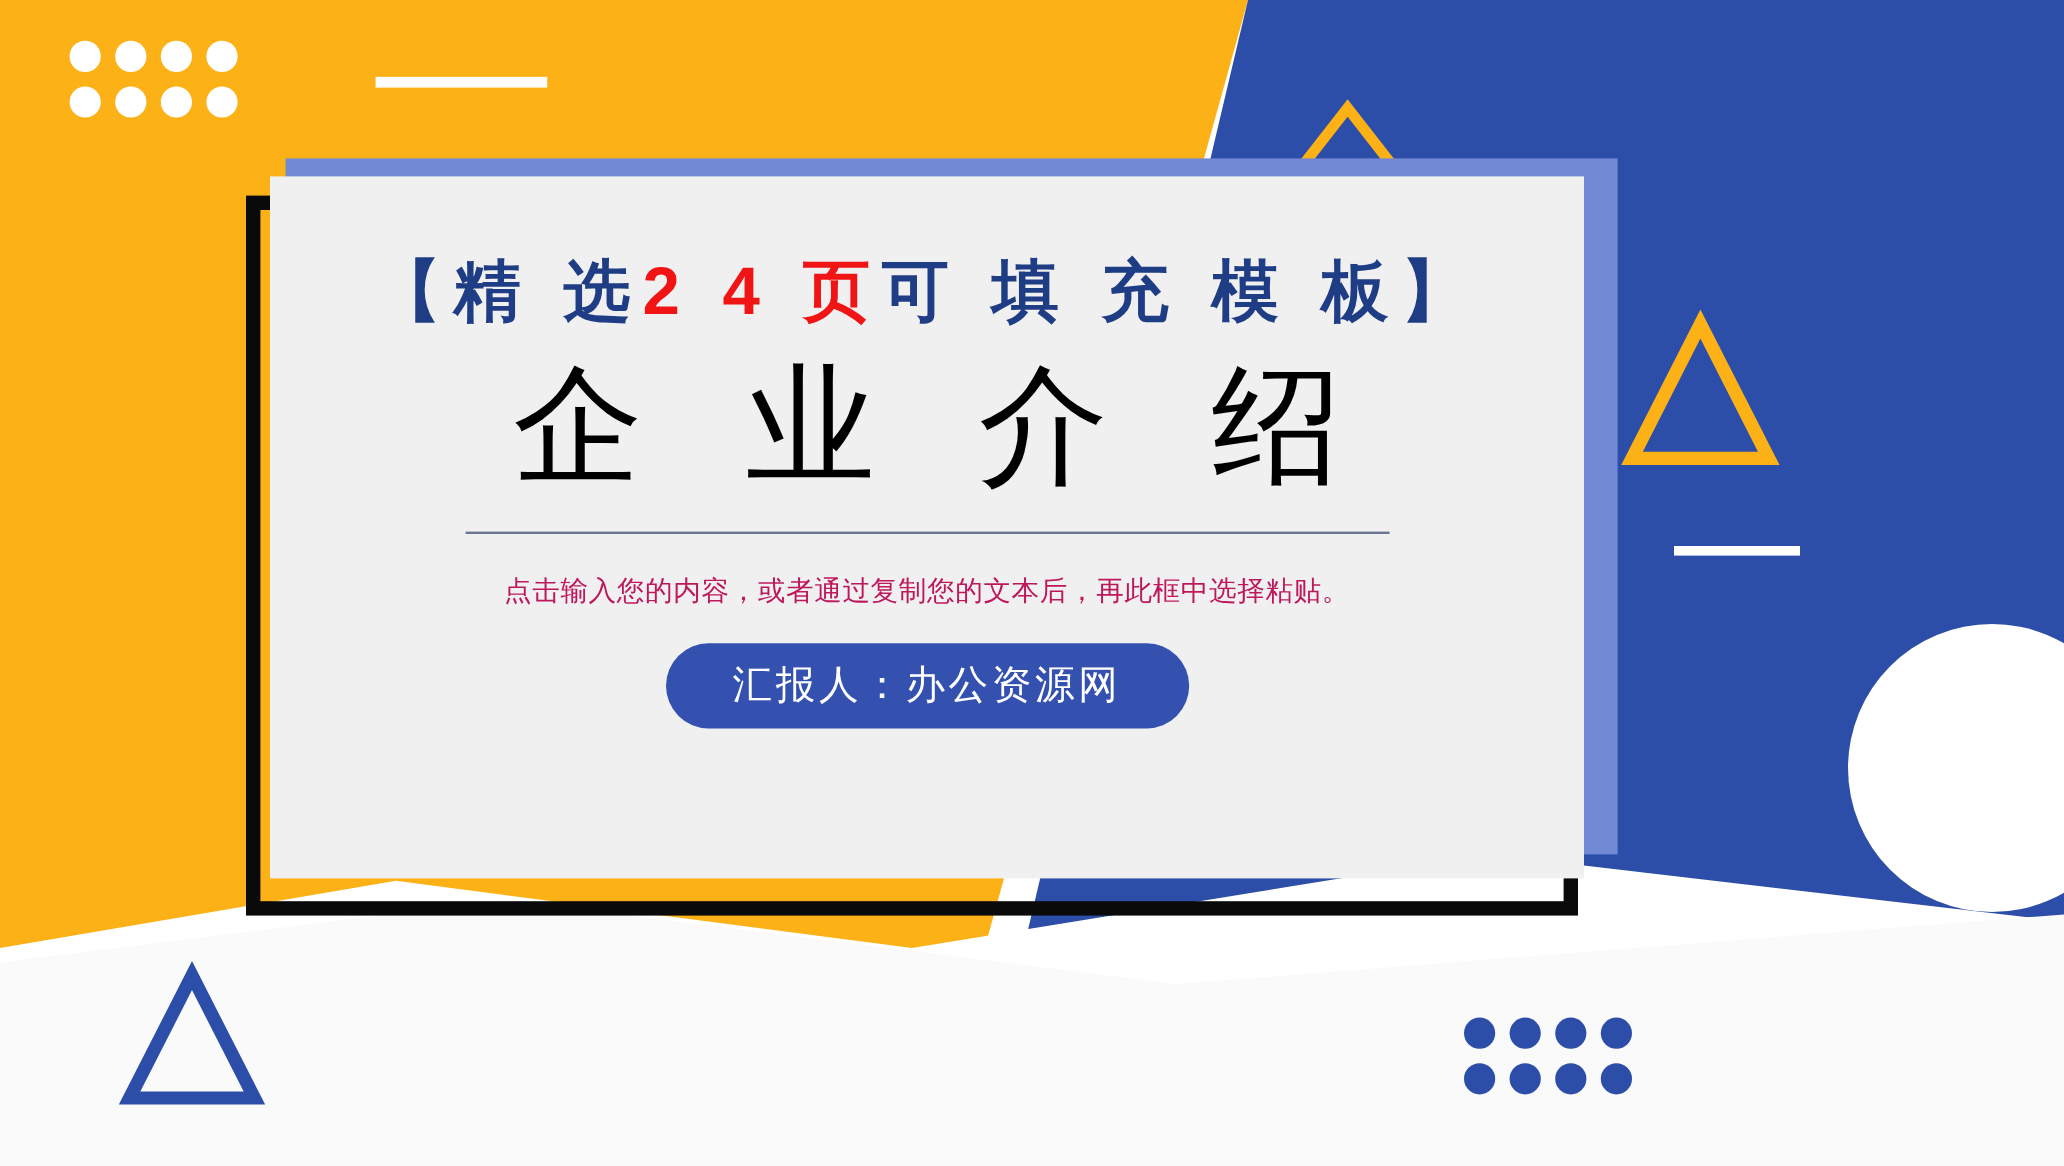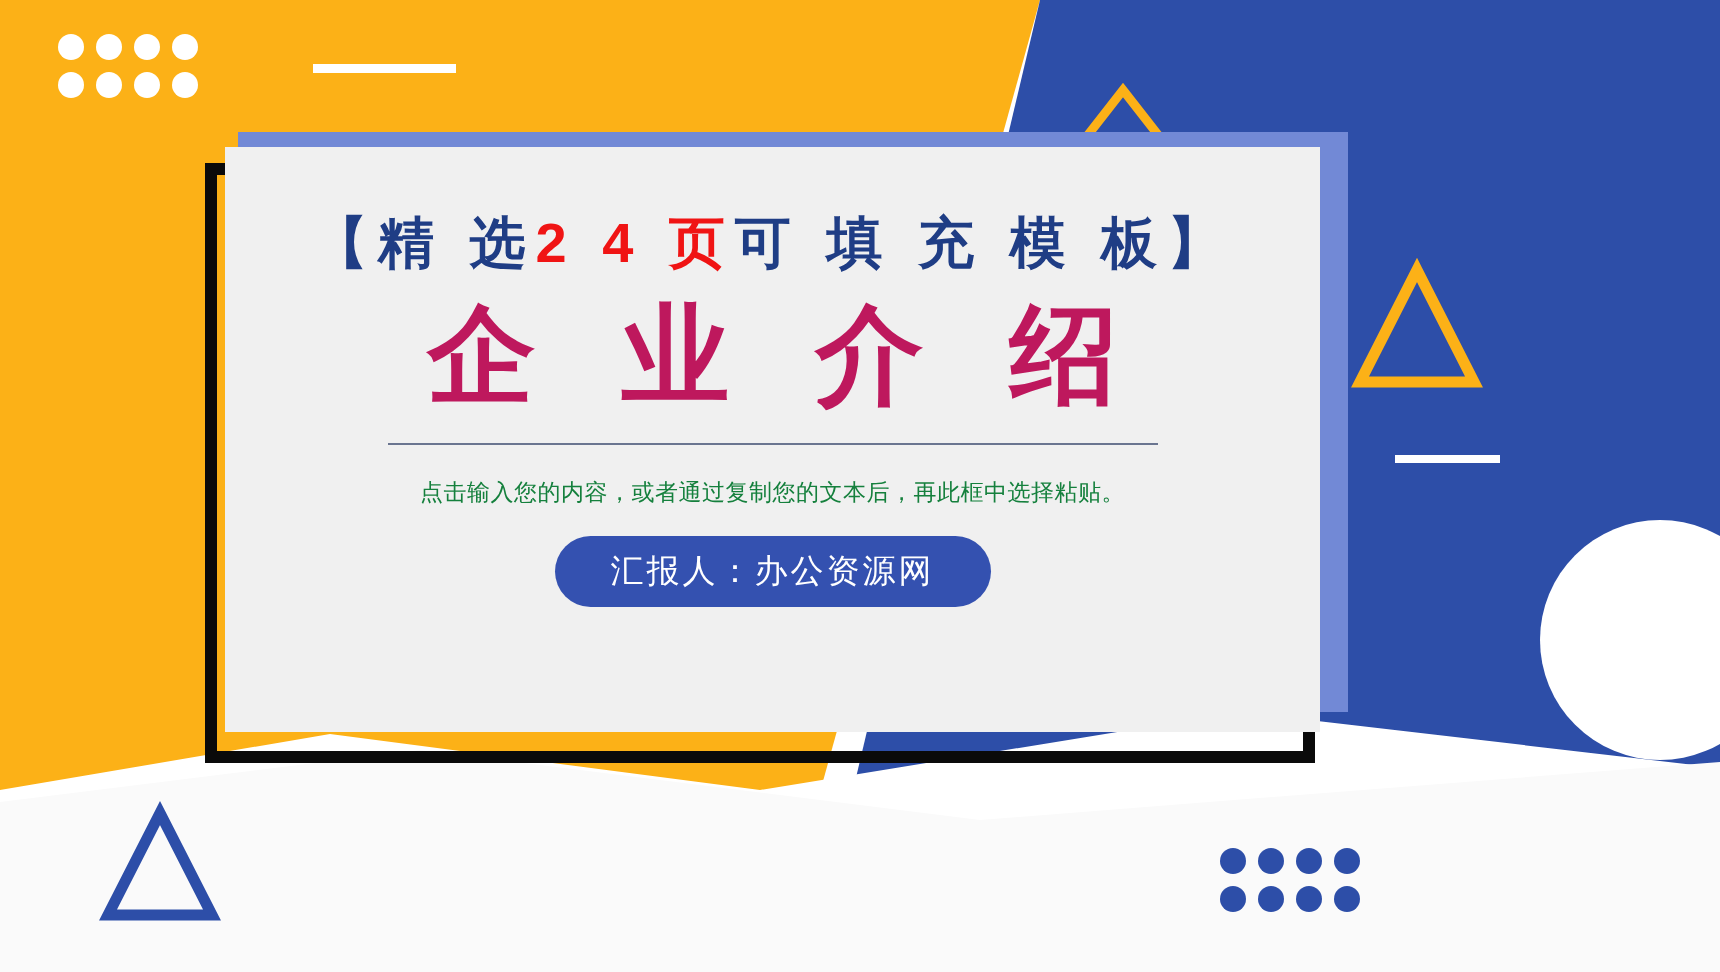--- a/index.html
+++ b/index.html
@@ -123,37 +123,37 @@
     font-weight: bold;
     letter-spacing: 10px;
     color: #1F3D85;
     line-height: 1;
     white-space: nowrap;
   }
   .eyebrow .hot { color: #F01414; }
   .main-title {
     margin-top: 22px;
     font-size: 108px;
-    font-weight: bold;
+    font-weight: normal;
     letter-spacing: 28px;
-    color: #be185d;
+    color: #000000;
     line-height: 1.15;
     white-space: nowrap;
     text-indent: 28px;
   }
   .divider {
     margin-top: 26px;
     width: 770px;
     height: 2px;
     background: #6A7590;
   }
   .subtitle {
     margin-top: 26px;
     font-size: 23px;
-    color: #15803d;
+    color: #be185d;
     line-height: 1.85;
     text-align: right;
     letter-spacing: 0.5px;
   }
   .subtitle div { white-space: nowrap; }
   .presenter-pill {
     margin-top: 22px;
     background: #3451B0;
     color: #ffffff;
     font-size: 33px;

